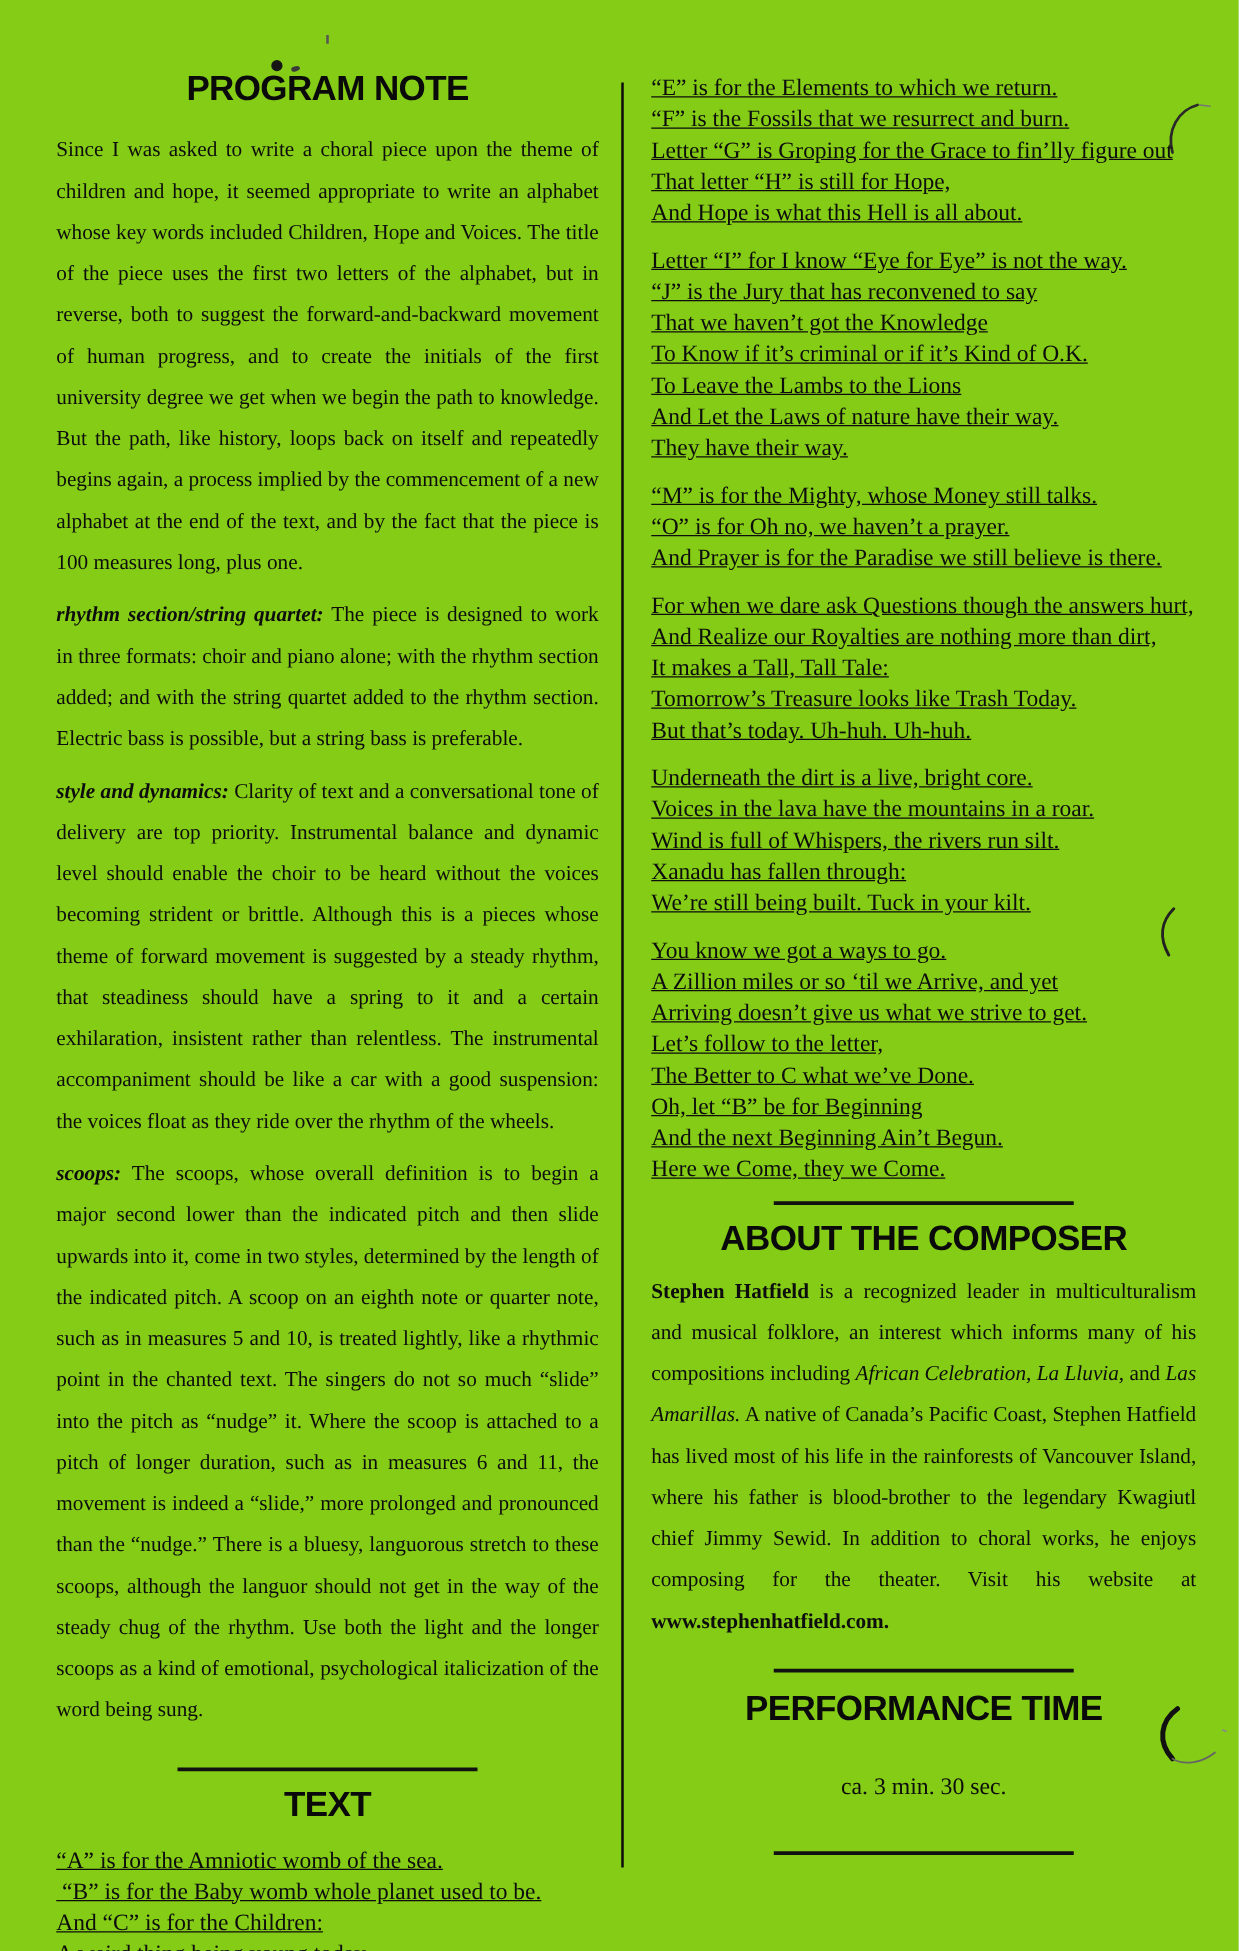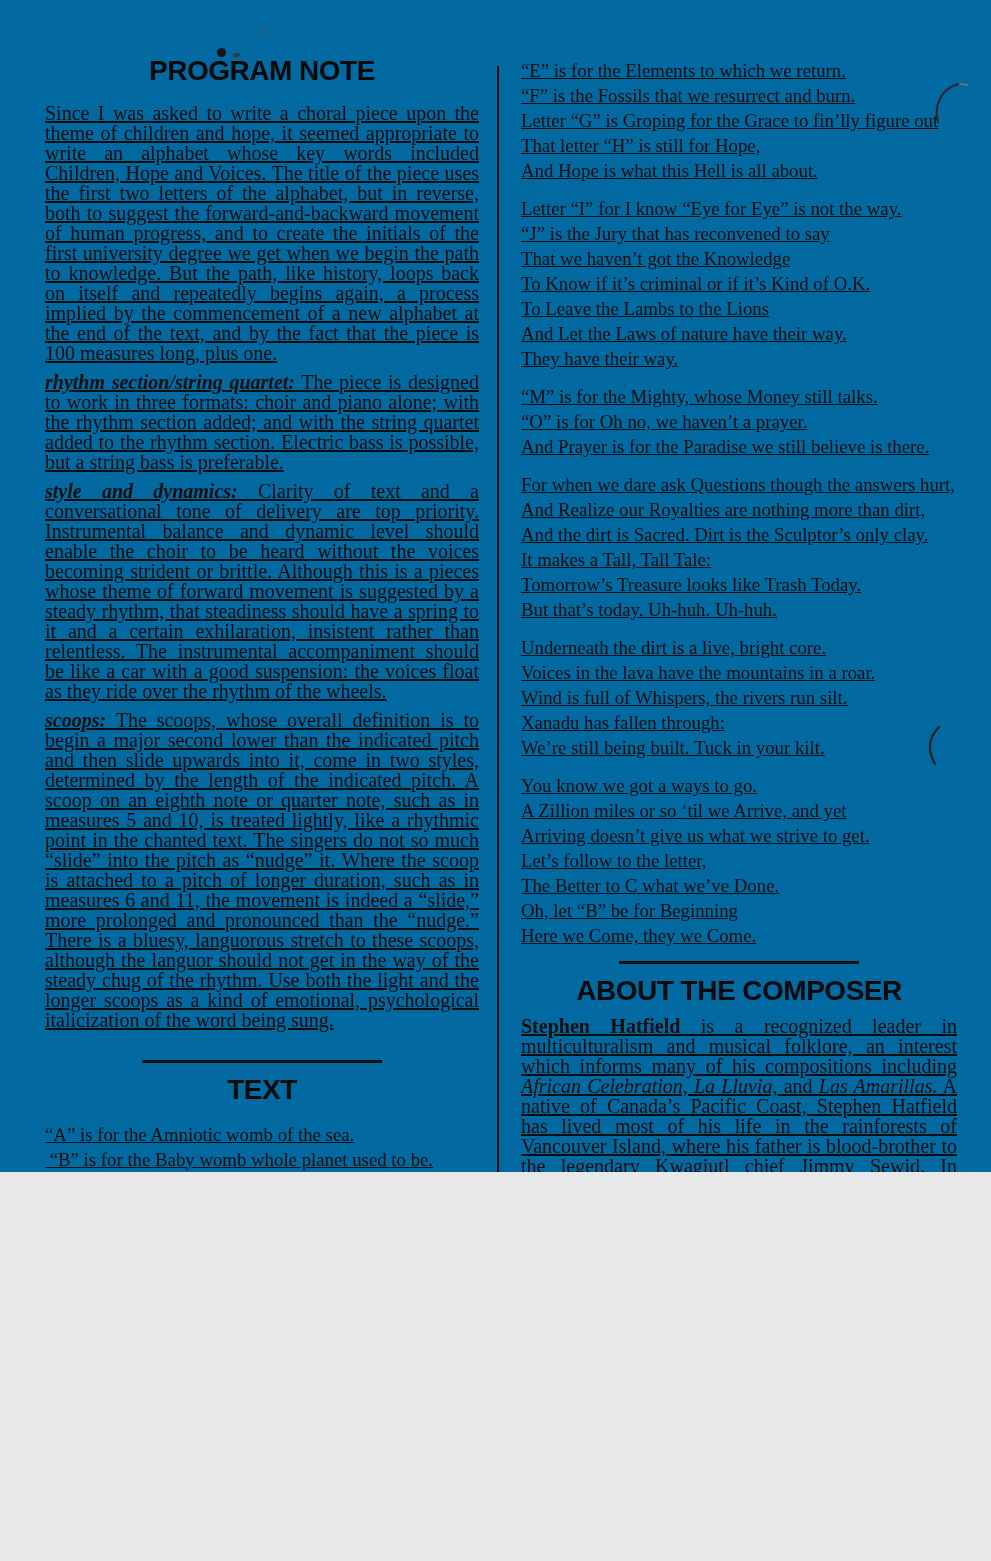--- a/index.html
+++ b/index.html
@@ -1,21 +1,21 @@
 <!DOCTYPE html>
 <html><head>
 <meta charset="utf-8">
 <style>
   html, body { margin: 0; padding: 0; background: #e8e8e8; }
   .page {
     position: relative;
     width: 991px;
-    height: 1172px;
+    height: 1561px;
     margin: 0 auto;
-    background: #0369a1;
+    background: #84cc16;
     color: #0d0d0d;
     overflow: hidden;
     font-family: "Liberation Serif", serif;
   }
 
   
   .col { position: absolute; }
   .col-left  { left: 45px;  top: 56px; width: 434px; }
   .col-right { left: 521px; top: 58px; width: 436px; }
 
@@ -33,25 +33,24 @@
     font-size: 28px;
     letter-spacing: -0.5px;
     text-align: center;
     line-height: 1.1;
     margin: 0;
     color: #0a0a0a;
   }
 
   
   .para {
-    font-size: 20px;
-    line-height: 20px;
+    font-size: 17px;
+    line-height: 33px;
     text-align: justify;
     margin: 0 0 9px 0;
-    text-decoration: underline;
   }
   .para:last-child { margin-bottom: 0; }
   .lead { font-weight: 700; font-style: italic; }
 
   
   .stanza { margin: 0 0 13px 0; }
   .lyric-line {
     font-size: 18.8px;
     line-height: 25px;
     white-space: pre;
@@ -170,41 +169,41 @@
 
     <div class="stanza">
       <div class="lyric-line">“M” is for the Mighty, whose Money still talks.</div>
       <div class="lyric-line">“O” is for Oh no, we haven’t a prayer.</div>
       <div class="lyric-line">And Prayer is for the Paradise we still believe is there.</div>
     </div>
 
     <div class="stanza">
       <div class="lyric-line">For when we dare ask Questions though the answers hurt,</div>
       <div class="lyric-line">And Realize our Royalties are nothing more than dirt,</div>
-      <div class="lyric-line">And the dirt is Sacred. Dirt is the Sculptor’s only clay.</div>
       <div class="lyric-line">It makes a Tall, Tall Tale:</div>
       <div class="lyric-line">Tomorrow’s Treasure looks like Trash Today.</div>
       <div class="lyric-line">But that’s today. Uh-huh. Uh-huh.</div>
     </div>
 
     <div class="stanza">
       <div class="lyric-line">Underneath the dirt is a live, bright core.</div>
       <div class="lyric-line">Voices in the lava have the mountains in a roar.</div>
       <div class="lyric-line">Wind is full of Whispers, the rivers run silt.</div>
       <div class="lyric-line">Xanadu has fallen through:</div>
       <div class="lyric-line">We’re still being built. Tuck in your kilt.</div>
     </div>
 
     <div class="stanza">
       <div class="lyric-line">You know we got a ways to go.</div>
       <div class="lyric-line">A Zillion miles or so ‘til we Arrive, and yet</div>
       <div class="lyric-line">Arriving doesn’t give us what we strive to get.</div>
       <div class="lyric-line">Let’s follow to the letter,</div>
       <div class="lyric-line">The Better to C what we’ve Done.</div>
       <div class="lyric-line">Oh, let “B” be for Beginning</div>
+      <div class="lyric-line">And the next Beginning Ain’t Begun.</div>
       <div class="lyric-line">Here we Come, they we Come.</div>
     </div>
 
     <div class="rule rule-composer"></div>
 
     <h2 class="heading heading-composer">ABOUT THE COMPOSER</h2>
 
     <p class="para"><span class="seg-bold">Stephen Hatfield</span><span> is a recognized leader in multiculturalism and musical folklore, an interest which informs many of his compositions including </span><span class="seg-italic">African Celebration, La Lluvia,</span><span> and </span><span class="seg-italic">Las Amarillas.</span><span> A native of Canada’s Pacific Coast, Stephen Hatfield has lived most of his life in the rainforests of Vancouver Island, where his father is blood-brother to the legendary Kwagiutl chief Jimmy Sewid. In addition to choral works, he enjoys composing for the theater. Visit his website at </span><span class="seg-bold">www.stephenhatfield.com.</span></p>
 
     <div class="rule rule-perf"></div>

